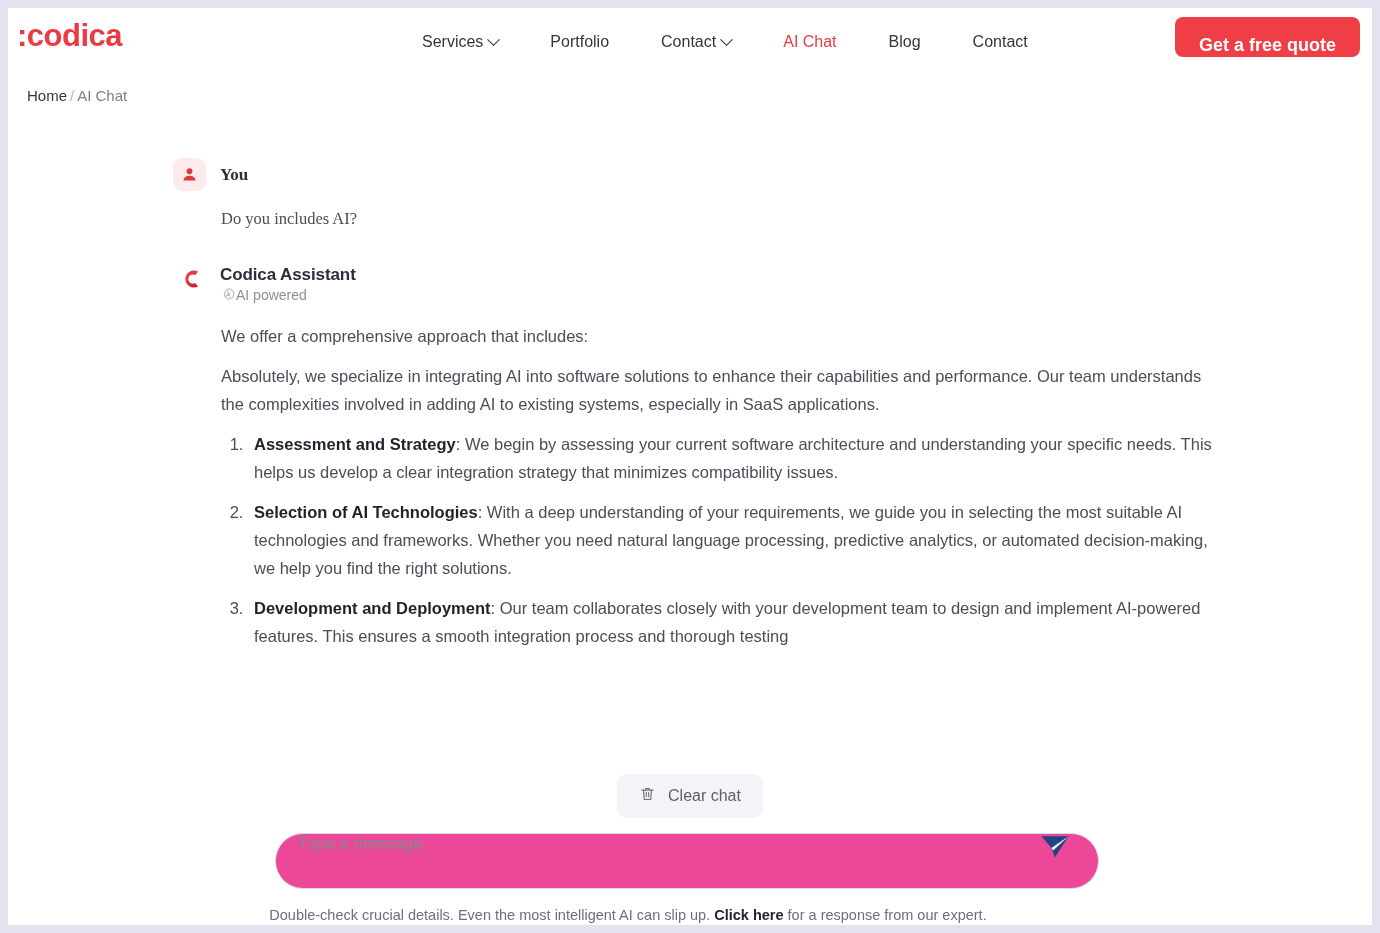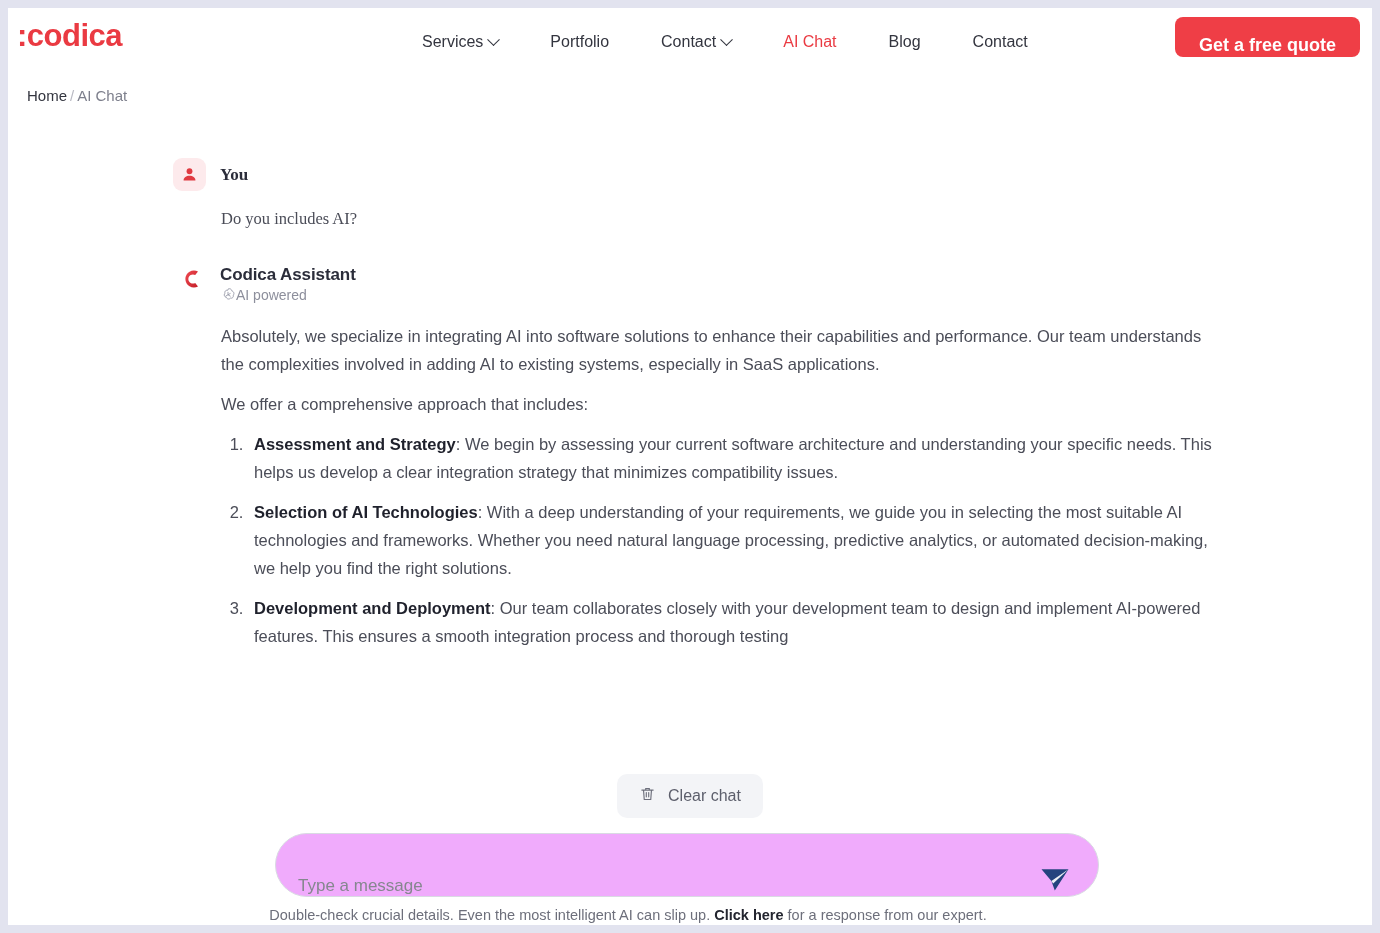--- a/index.html
+++ b/index.html
@@ -202,26 +202,26 @@
     cursor: pointer;
     font-family: "Liberation Sans", sans-serif;
   }
 
   
   .composer {
     position: absolute;
     left: 267px;
     top: 825px;
     width: 824px;
-    height: 64px;
+    height: 56px;
     border: 1px solid #d9dae3;
     border-radius: 32px;
-    background: #f0abfc;
-    display: flex;
-    align-items: flex-end;
+    background: #ec4899;
+    display: flex;
+    align-items: flex-start;
     padding: 0 28px 0 22px;
   }
   .composer input {
     flex: 1;
     border: none;
     outline: none;
     font-size: 17px;
     color: #33353f;
     font-family: "Liberation Sans", sans-serif;
     background: transparent;
@@ -335,22 +335,22 @@
                 <path d="M12 3.2c1.6-1.1 3.7-.8 4.9.7.5.6.8 1.4.9 2.2 1.7.3 3 1.7 3.1 3.4.1 1-.3 2-1 2.7.5 1.6-.1 3.4-1.6 4.2-.8.5-1.8.6-2.7.3-1 1.4-3 1.8-4.5.9-.8-.5-1.4-1.2-1.6-2.1-1.7-.3-3-1.7-3.1-3.4-.1-1 .3-2 1-2.7-.5-1.6.1-3.4 1.6-4.2.8-.5 1.8-.6 2.7-.3.1-.1.2-.3.3-.4z"></path>
                 <path d="M12 7.3v4.4l3.8 2.2M12 11.7l-3.8 2.2M12 11.7l3.8-2.2"></path>
               </svg>
             </span>
             <span>AI powered</span>
           </div>
         </div>
       </div>
 
       <div class="msg-body" style="margin-top:16px;">
+        <p>We offer a comprehensive approach that includes:</p>
         <p>Absolutely, we specialize in integrating AI into software solutions to enhance their capabilities and performance. Our team understands the complexities involved in adding AI to existing systems, especially in SaaS applications.</p>
-        <p>We offer a comprehensive approach that includes:</p>
         <ol>
           <li>
             <b>Assessment and Strategy</b><span>: We begin by assessing your current software architecture and understanding your specific needs. This helps us develop a clear integration strategy that minimizes compatibility issues.</span>
           </li>
           <li>
             <b>Selection of AI Technologies</b><span>: With a deep understanding of your requirements, we guide you in selecting the most suitable AI technologies and frameworks. Whether you need natural language processing, predictive analytics, or automated decision-making, we help you find the right solutions.</span>
           </li>
           <li>
             <b>Development and Deployment</b><span>: Our team collaborates closely with your development team to design and implement AI-powered features. This ensures a smooth integration process and thorough testing</span>
           </li>

